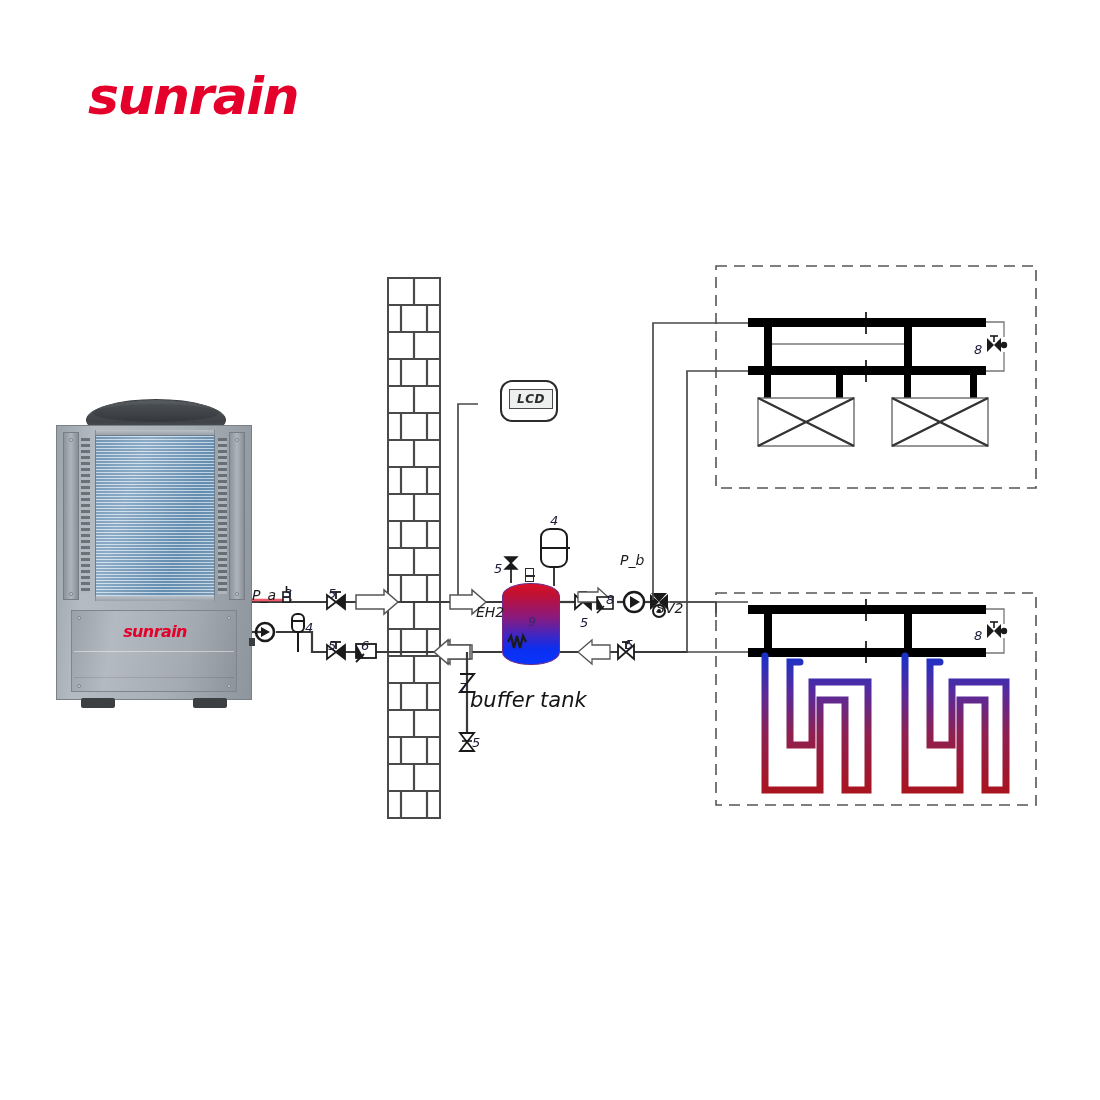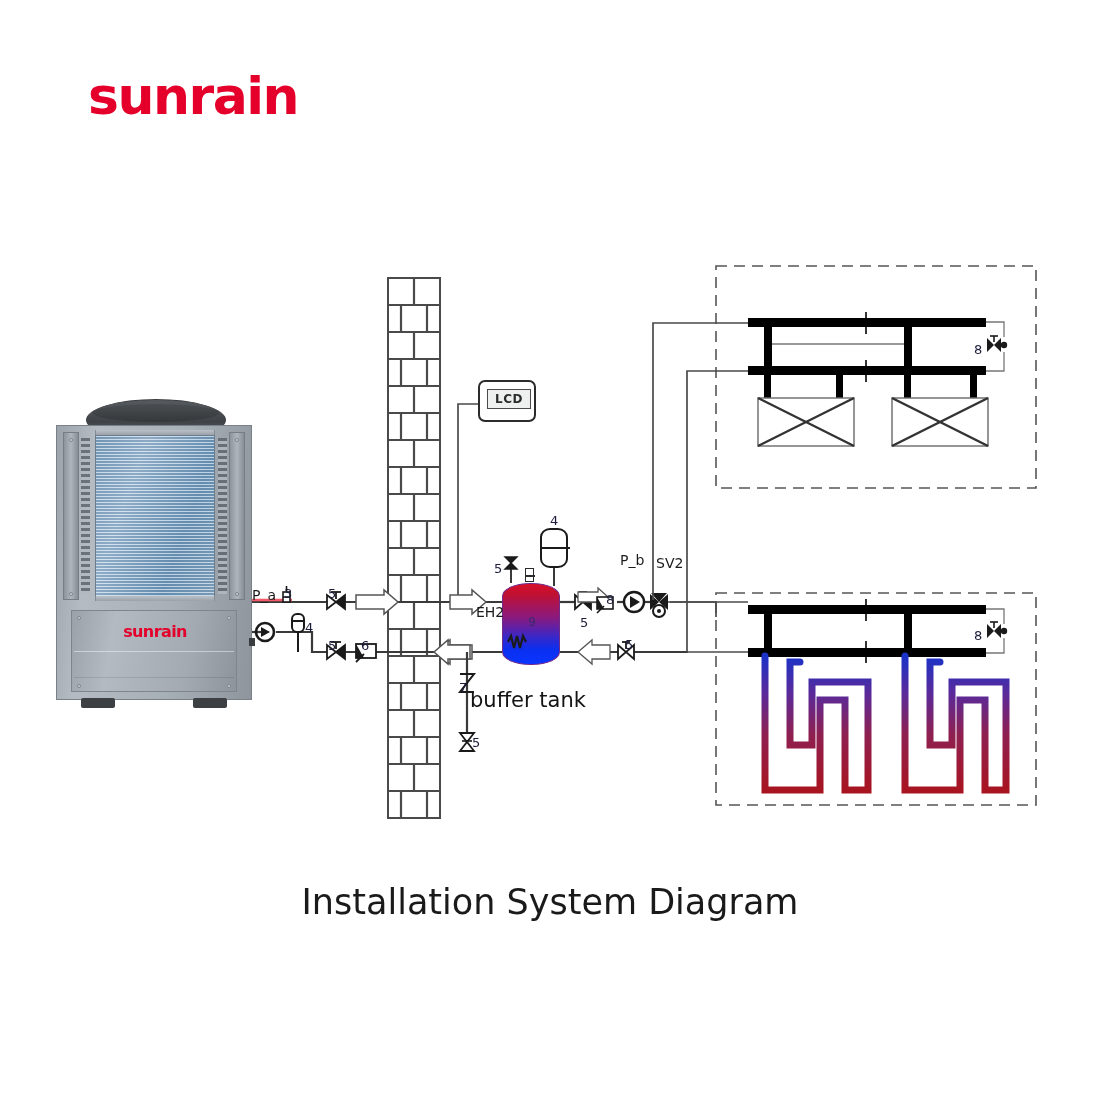--- a/index.html
+++ b/index.html
@@ -3,21 +3,21 @@
 <meta charset="utf-8">
 <style>
   * { box-sizing: border-box; }
   html, body {
     margin: 0; padding: 0;
     width: 1100px; height: 1100px;
     background: #ffffff;
     font-family: "DejaVu Sans", sans-serif;
     overflow: hidden;
   }
-  #root { position: relative; width: 1100px; height: 828px; }
+  #root { position: relative; width: 1100px; height: 828px; font-style: italic; }
 
   
   #logo {
     position: absolute; left: 88px; top: 70px;
     font-family: "DejaVu Sans", sans-serif;
     font-size: 52px; font-weight: 700;
     letter-spacing: -1.5px;
     color: #e4002b;
     line-height: 1;
   }
@@ -123,22 +123,22 @@
     position: absolute; width: 4px; height: 4px; border-radius: 50%;
     background: #cfd5da; border: 1px solid #7d848b;
   }
   #hp-side-nub {
     position: absolute; right: -4px; top: 212px; width: 6px; height: 8px;
     background: #3a3d40;
   }
 
   
   #lcd {
-    position: absolute; left: 478px; top: 380px; width: 58px; height: 42px;
-    border: 2px solid #2b2b2b; border-radius: 7px; background: #fff;
+    position: absolute; left: 500px; top: 380px; width: 58px; height: 42px;
+    border: 2px solid #2b2b2b; border-radius: 12px; background: #fff;
   }
   #lcd-screen {
     position: absolute; left: 7px; top: 7px; width: 44px; height: 20px;
     border: 1px solid #4a4a4a; background: #eef0ef;
     font-family: "DejaVu Sans", sans-serif;
     font-size: 12px; color: #2b2b2b; font-weight: 700;
     text-align: center; line-height: 19px; letter-spacing: .5px;
   }
 
   
@@ -225,21 +225,20 @@
     <div id="tank-probe">
       <div id="tank-probe-line"></div>
     </div>
   </div>
 
   <div id="exp-vessel">
     <div id="exp-line"></div>
   </div>
 
   <div id="caption-buffer">buffer tank</div>
-  <div id="title">Installation System Diagram</div>
 
   <svg id="diagram" viewBox="0 0 1100 1100">
     <defs>
       <linearGradient id="floorGrad" x1="0" y1="0" x2="0" y2="1">
         <stop offset="0%" stop-color="#1b32c8"></stop>
         <stop offset="28%" stop-color="#5a2a9a"></stop>
         <stop offset="58%" stop-color="#8e2052"></stop>
         <stop offset="100%" stop-color="#a81420"></stop>
       </linearGradient>
       <marker id="arrR" viewBox="0 0 12 10" refX="10" refY="5" markerWidth="7" markerHeight="7" orient="auto">
@@ -559,19 +558,19 @@
       <div class="lbl" style="left: 328px; top: 638px;">5</div>
       <div class="lbl" style="left: 361px; top: 638px;">6</div>
       <div class="lbl" style="left: 494px; top: 561px;">5</div>
       <div class="lbl" style="left: 550px; top: 513px;">4</div>
       <div class="lbl tag" style="left: 476px; top: 604px;">EH2</div>
       <div class="lbl" style="left: 459px; top: 680px;">7</div>
       <div class="lbl" style="left: 472px; top: 735px;">5</div>
       <div class="lbl" style="left: 580px; top: 615px;">5</div>
       <div class="lbl" style="left: 606px; top: 592px;">8</div>
       <div class="lbl tag" style="left: 620px; top: 552px;">P_b</div>
-      <div class="lbl tag" style="left: 656px; top: 555px;">SV2</div>
+      <div class="lbl tag" style="left: 656px; top: 600px;">SV2</div>
       <div class="lbl" style="left: 625px; top: 637px;">5</div>
       <div class="lbl" style="left: 974px; top: 342px;">8</div>
       <div class="lbl" style="left: 974px; top: 628px;">8</div>
     </div>
 
 </div>
 
 </body></html>

